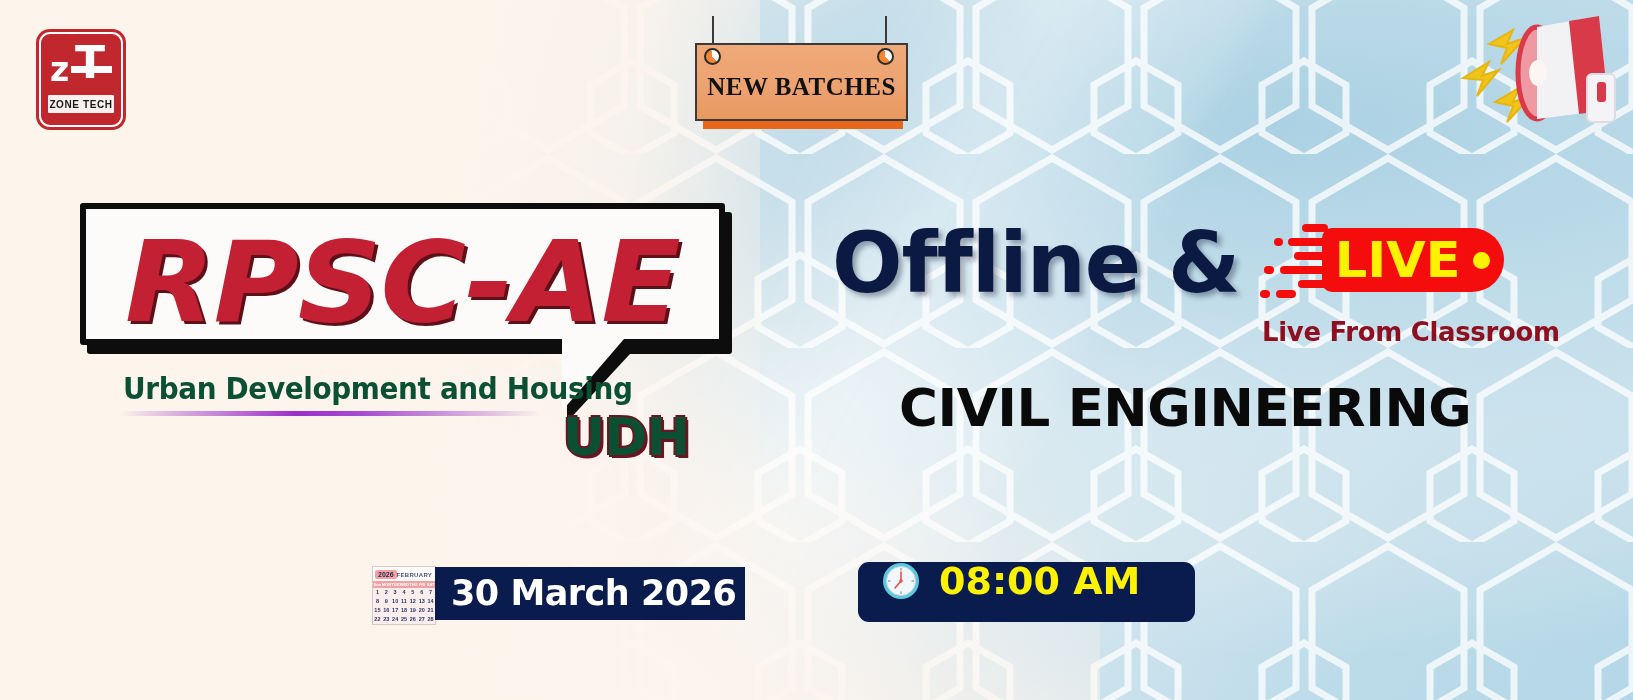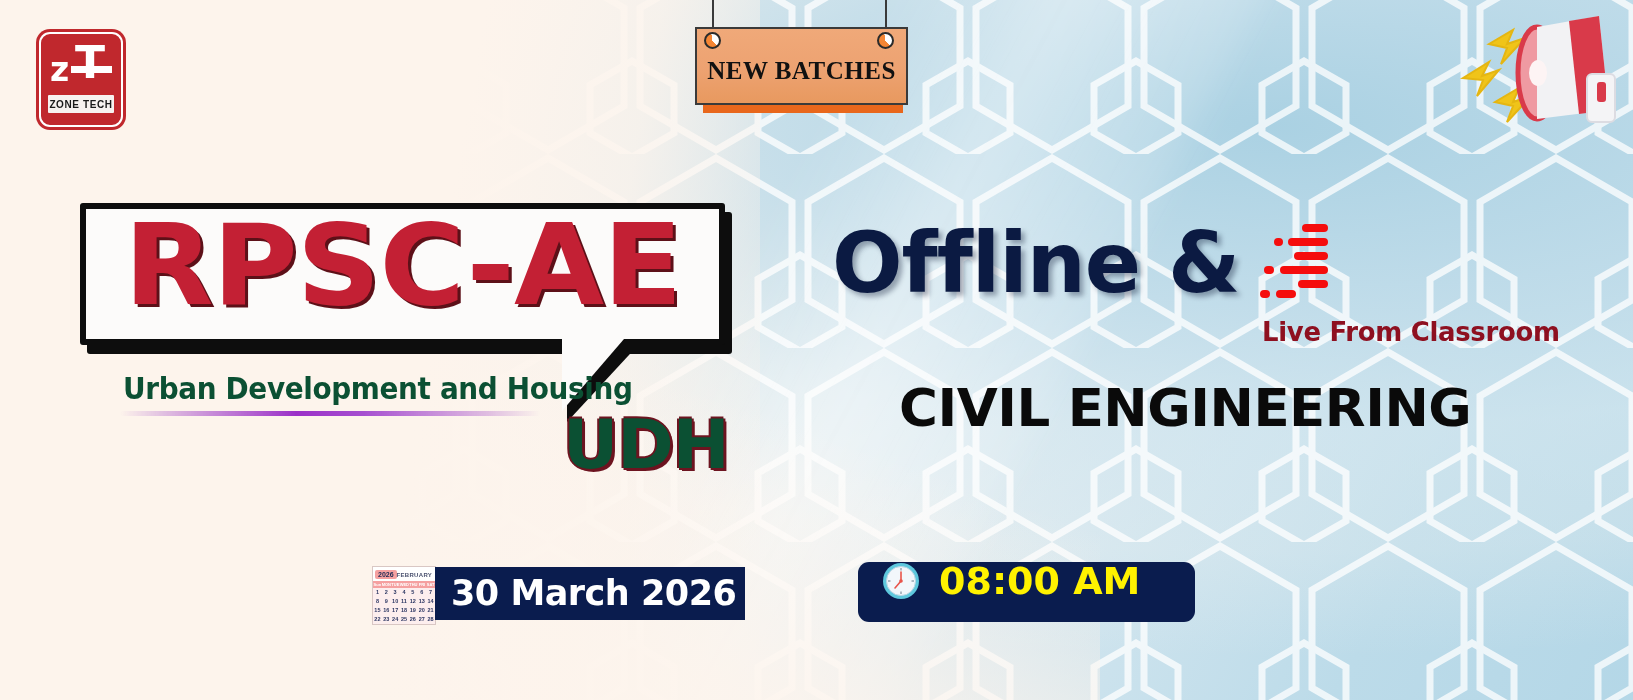--- a/index.html
+++ b/index.html
@@ -45,21 +45,21 @@
   #logo .ztwrap .tl{position:absolute;left:25px;top:2px;color:#fff;font-size:44px;font-weight:bold;line-height:1;font-family:"DejaVu Sans",sans-serif;}
   #logo .ztwrap .bar{position:absolute;left:21px;top:27px;width:41px;height:7px;background:#fff;}
   #logo .tag{
     width:66px;background:#f7f2f0;color:#1a1a1a;
     font-size:10px;font-weight:bold;letter-spacing:0.6px;
     text-align:center;padding:4px 0 3px;margin-top:6px;border-radius:1px;
     font-family:"Liberation Sans",sans-serif;
   }
 
   
-  #sign{position:absolute;left:695px;top:0px;width:215px;height:115px;}
+  #sign{position:absolute;left:695px;top:16px;width:215px;height:115px;}
   #sign .rope{position:absolute;top:0;width:2px;height:42px;background:#3a3a3a;}
   #sign .rope.r1{left:17px;}
   #sign .rope.r2{left:190px;}
   #sign .board{
     position:absolute;top:27px;left:0;width:213px;height:78px;
     background:linear-gradient(180deg,#f0a979 0%,#eda271 55%,#e8995f 100%);
     border:2px solid #3a3a3a;box-sizing:border-box;
     display:flex;align-items:center;justify-content:center;
   }
   #sign .board .txt{
@@ -79,21 +79,21 @@
   #megaphone{position:absolute;right:6px;top:14px;width:190px;height:115px;}
 
   
   #bubbleWrap{position:absolute;left:80px;top:203px;width:660px;height:290px;}
   #bubbleShadow{
     position:absolute;left:7px;top:9px;width:645px;height:142px;background:#0d0d0d;border-radius:3px;
   }
   #bubble{
     position:absolute;left:0;top:0;width:645px;height:142px;
     background:#fcfbfa;border:6px solid #0d0d0d;box-sizing:border-box;border-radius:3px;
-    display:flex;align-items:flex-start;justify-content:center;
+    display:flex;align-items:flex-end;justify-content:center;font-style:italic;
   }
   #bubble .rpsc{
     font-family:"DejaVu Sans", sans-serif;font-weight:bold;
     font-size:113px;line-height:1;color:#c32034;letter-spacing:-1px;
     transform:scaleX(1.03);white-space:nowrap;
     text-shadow:3px 3px 0 #5d1018;
   }
   #tailShadow{
     position:absolute;left:487px;top:139px;width:0;height:0;
     border-left:0 solid transparent;border-top:80px solid #0d0d0d;border-right:74px solid transparent;
@@ -107,21 +107,21 @@
     font-family:"DejaVu Sans", sans-serif;font-weight:bold;font-size:30px;
     color:#0b5033;letter-spacing:-0.4px;white-space:nowrap;transform:scaleX(0.93);transform-origin:left center;
   }
   #divider{
     position:absolute;left:40px;top:208px;width:420px;height:5px;border-radius:3px;
     background:linear-gradient(90deg,rgba(160,70,200,0) 0%,rgba(160,70,200,0.35) 12%,#9b30c8 42%,#a64fd0 58%,rgba(160,70,200,0.30) 88%,rgba(160,70,200,0) 100%);
     filter:blur(0.6px);
   }
   #udhBig{
     position:absolute;left:483px;top:208px;
-    font-family:"DejaVu Sans", sans-serif;font-weight:bold;font-size:68px;line-height:1;
+    font-family:"DejaVu Sans", sans-serif;font-weight:bold;font-size:52px;line-height:1;
     color:#0b5033;letter-spacing:-1px;
     text-shadow:-2px 0 0 #6d1420, 2px 0 0 #6d1420, 0 -2px 0 #6d1420, 0 2px 0 #6d1420, 3px 3px 0 #6d1420;
   }
 
   
   #offline{
     position:absolute;left:832px;top:222px;
     font-family:"DejaVu Sans", sans-serif;font-weight:bold;font-size:83px;line-height:1;
     color:#0b1a42;letter-spacing:-1px;white-space:nowrap;
     text-shadow:4px 4px 5px rgba(10,20,50,0.35);
@@ -265,20 +265,24 @@
         <rect x="36" y="30" width="34" height="8" rx="4"></rect>
         <rect x="22" y="44" width="48" height="8" rx="4"></rect>
         <rect x="6" y="44" width="10" height="8" rx="4"></rect>
         <rect x="40" y="58" width="30" height="8" rx="4"></rect>
         <rect x="18" y="68" width="20" height="8" rx="4"></rect>
         <rect x="2" y="68" width="10" height="8" rx="4"></rect>
       </g>
     </svg>
   </div>
 
+  <div id="liveBadge">
+    <span class="livetxt">LIVE</span>
+    <span class="dot"></span>
+  </div>
 
   <div id="classroom">Live From Classroom</div>
   <div id="civil">CIVIL ENGINEERING</div>
 
   <div id="calIcon">
     <div class="head">
       <span class="yr">2026</span>
       <span class="mo">FEBRUARY</span>
     </div>
     <div class="dow">

